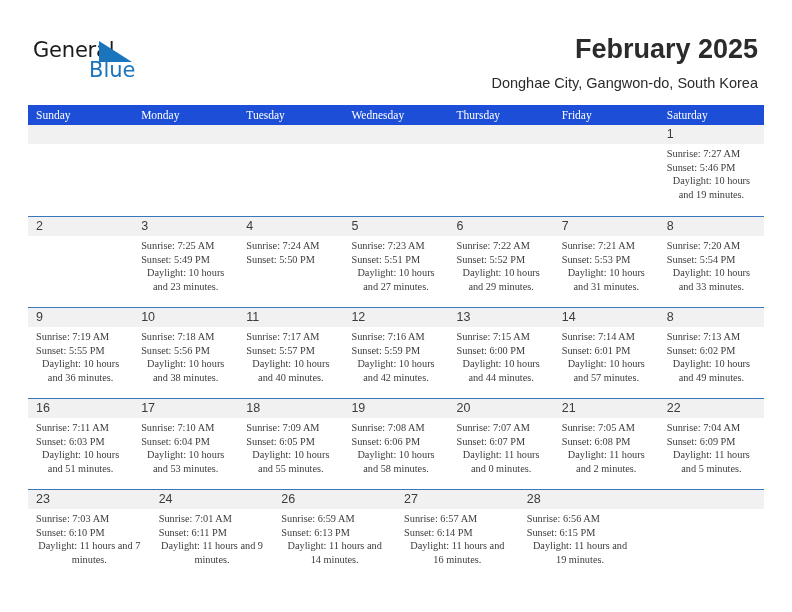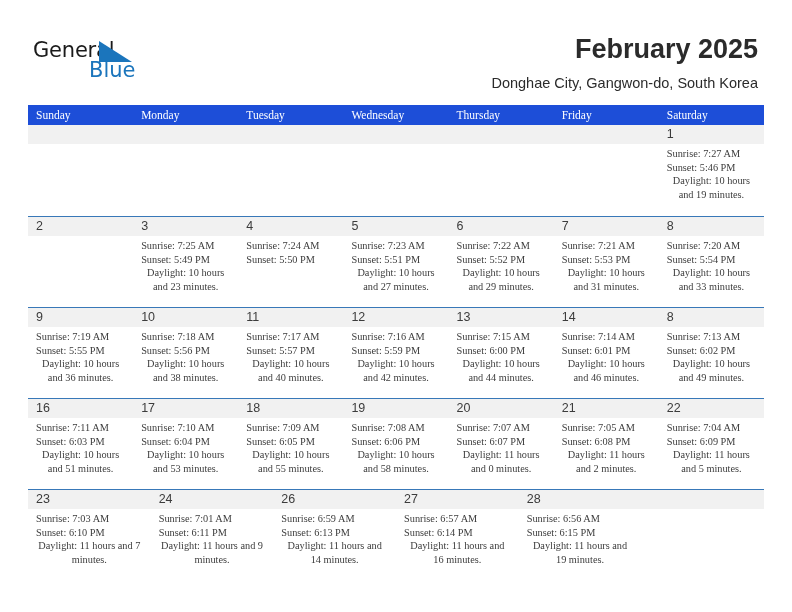--- a/index.html
+++ b/index.html
@@ -296,21 +296,21 @@
               <div>Sunrise: 7:15 AM</div>
               <div>Sunset: 6:00 PM</div>
               <div class="daylight-wrap">Daylight: 10 hours and 44 minutes.</div>
             </div>
           </div>
           <div class="day-cell">
             <div class="day-number-band">14</div>
             <div class="day-info">
               <div>Sunrise: 7:14 AM</div>
               <div>Sunset: 6:01 PM</div>
-              <div class="daylight-wrap">Daylight: 10 hours and 46 minutes.</div>
+              <div class="daylight-wrap">Daylight: 10 hours and 57 minutes.</div>
             </div>
           </div>
           <div class="day-cell">
             <div class="day-number-band">8</div>
             <div class="day-info">
               <div>Sunrise: 7:13 AM</div>
               <div>Sunset: 6:02 PM</div>
               <div class="daylight-wrap">Daylight: 10 hours and 49 minutes.</div>
             </div>
           </div>

